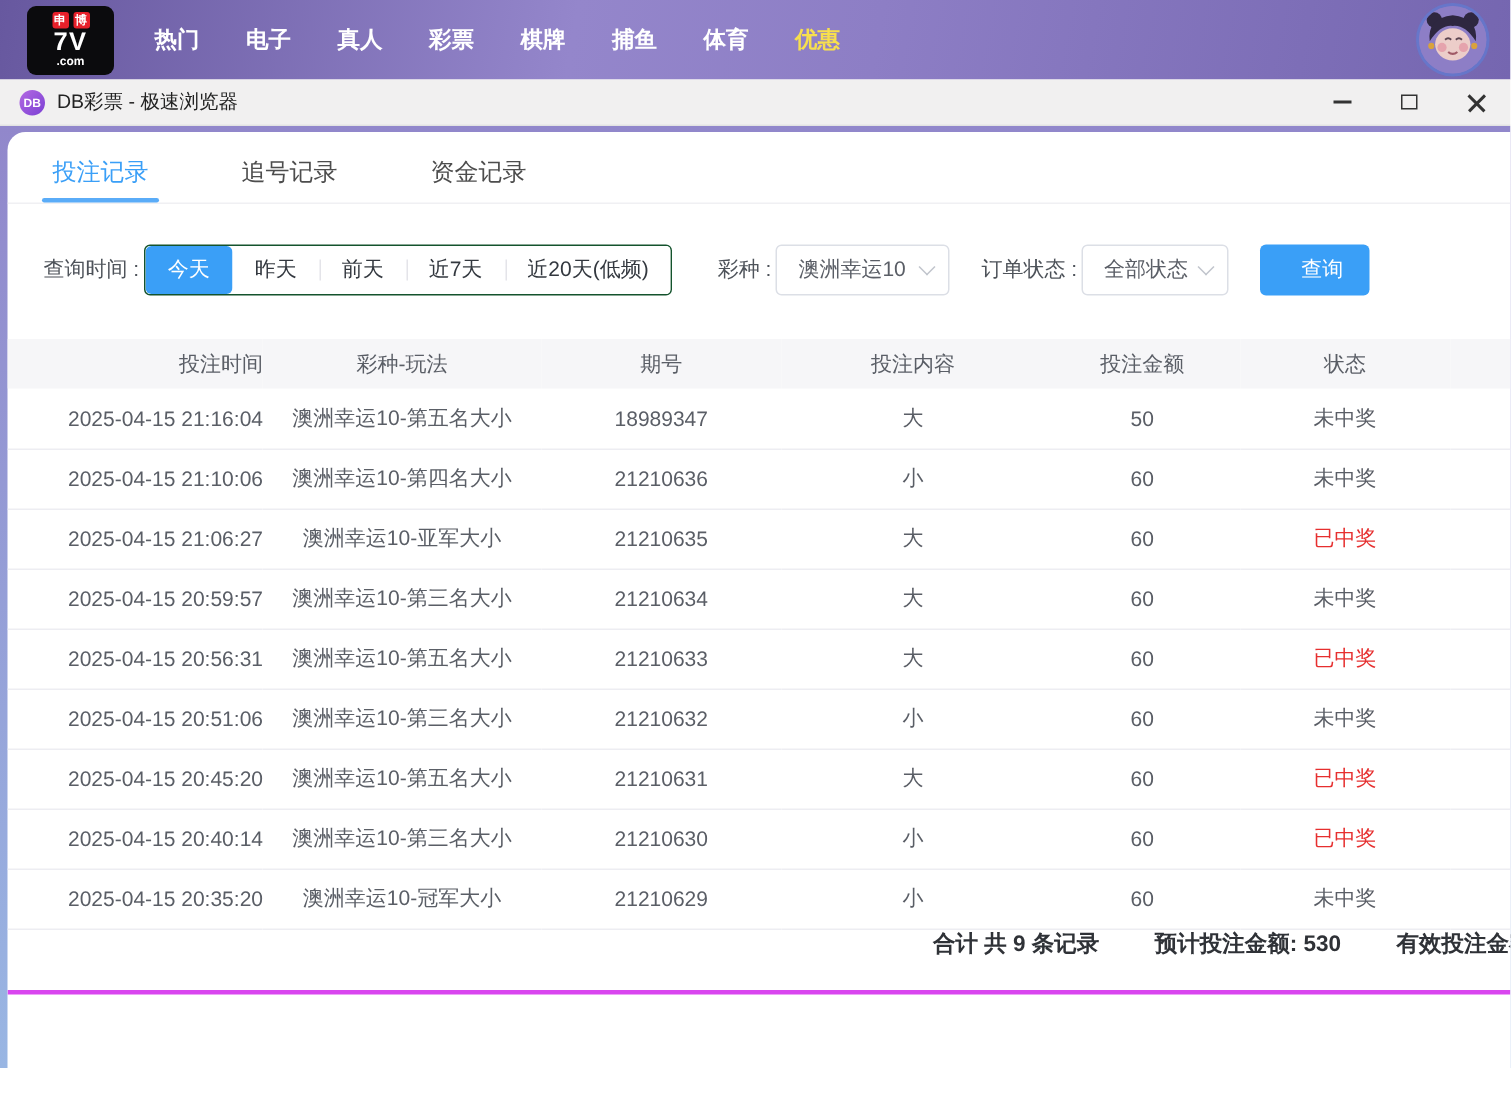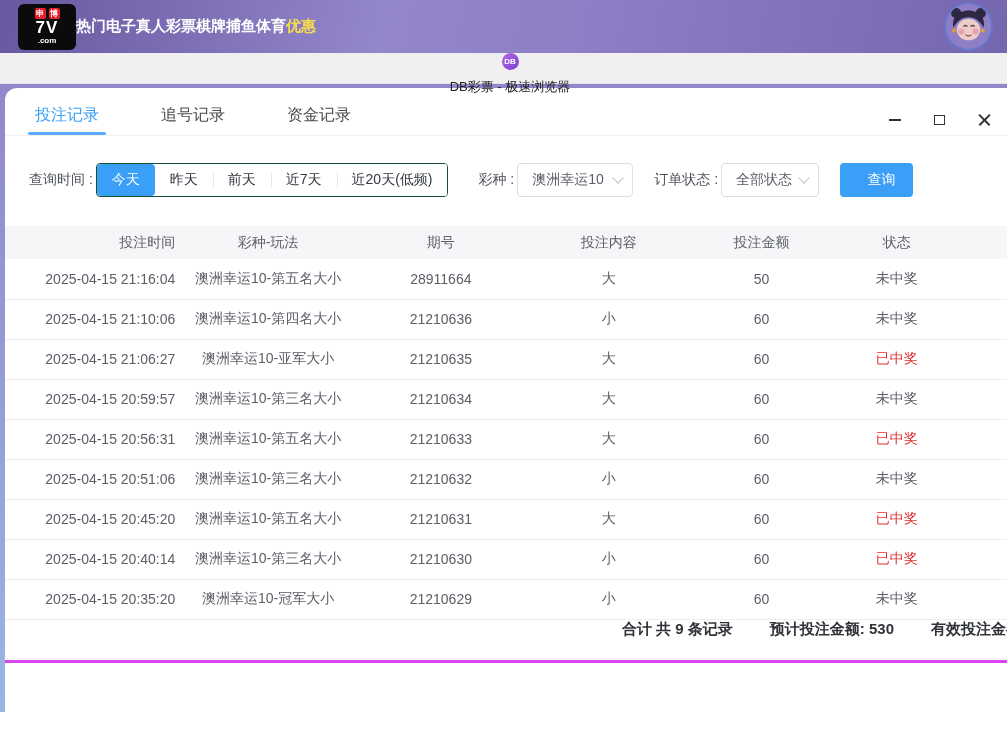--- a/index.html
+++ b/index.html
@@ -9,29 +9,29 @@
   
   .topnav { height:53px; display:flex; align-items:center; padding:0 16px 0 18px;
     background:linear-gradient(100deg,#67589f 0%,#9486cb 38%,#8d7ec5 58%,#7566b0 100%); }
   .logo { width:58px; height:46px; background:#0b0b0d; border-radius:6px; display:flex;
     flex-direction:column; align-items:center; justify-content:center; cursor:pointer; }
   .logo-badges { display:flex; gap:3px; margin-bottom:1px; }
   .badge { background:#e8202a; color:#fff; font-size:8px; width:11px; height:11px;
     line-height:11px; text-align:center; border-radius:2px; font-weight:bold; }
   .logo-main { color:#fff; font-weight:bold; font-size:17px; line-height:16px; letter-spacing:1px; }
   .logo-suffix { color:#fff; font-size:8px; line-height:9px; font-weight:bold; }
-  .menu { display:flex; }
+  .menu { display:flex; margin-left:27px; gap:31px; }
   .menu span { color:#fff; font-size:15px; font-weight:bold; cursor:pointer; white-space:nowrap; }
   .menu span.highlight { color:#f7df4e; }
   .avatar { margin-left:auto; width:45px; height:45px; border-radius:50%; overflow:hidden;
     cursor:pointer; box-shadow:0 0 0 2px rgba(90,130,220,.55); background:#8d7ec6; }
 
   
   .titlebar { height:31px; background:#f1f0f0; border-bottom:1px solid #e3e3e3;
-    display:flex; align-items:center; padding-left:13px; gap:8px;flex-direction:column; }
+    display:flex; align-items:center; padding-left:13px; gap:8px; }
   .favicon { width:17px; height:17px; border-radius:50%; flex:0 0 auto;
     background:linear-gradient(135deg,#b36ae2,#7b3fd4); color:#fff; font-size:8px;
     font-weight:bold; display:flex; align-items:center; justify-content:center; }
   .wtitle { font-size:13px; color:#222; }
   .wcontrols { margin-left:auto; display:flex; }
   .ctrl { width:45px; height:31px; display:flex; align-items:center; justify-content:center; cursor:pointer; }
   .ic-min { width:12px; height:2px; background:#333; }
   .ic-max { width:11px; height:10px; border:1.5px solid #333; }
   .ic-close { position:relative; width:13px; height:13px; }
   .ic-close::before,.ic-close::after { content:''; position:absolute; left:-1px; top:6px;
@@ -192,21 +192,21 @@
             <th>投注内容</th>
             <th>投注金额</th>
             <th>状态</th>
             <th></th>
           </tr>
         </thead>
         <tbody>
           <tr>
             <td>2025-04-15 21:16:04</td>
             <td>澳洲幸运10-第五名大小</td>
-            <td>28911664</td>
+            <td>18989347</td>
             <td>大</td>
             <td>50</td>
             <td style="color: rgb(90, 94, 102);">未中奖</td>
               <td></td>
           </tr>
           <tr>
             <td>2025-04-15 21:10:06</td>
             <td>澳洲幸运10-第四名大小</td>
             <td>21210636</td>
             <td>小</td>

